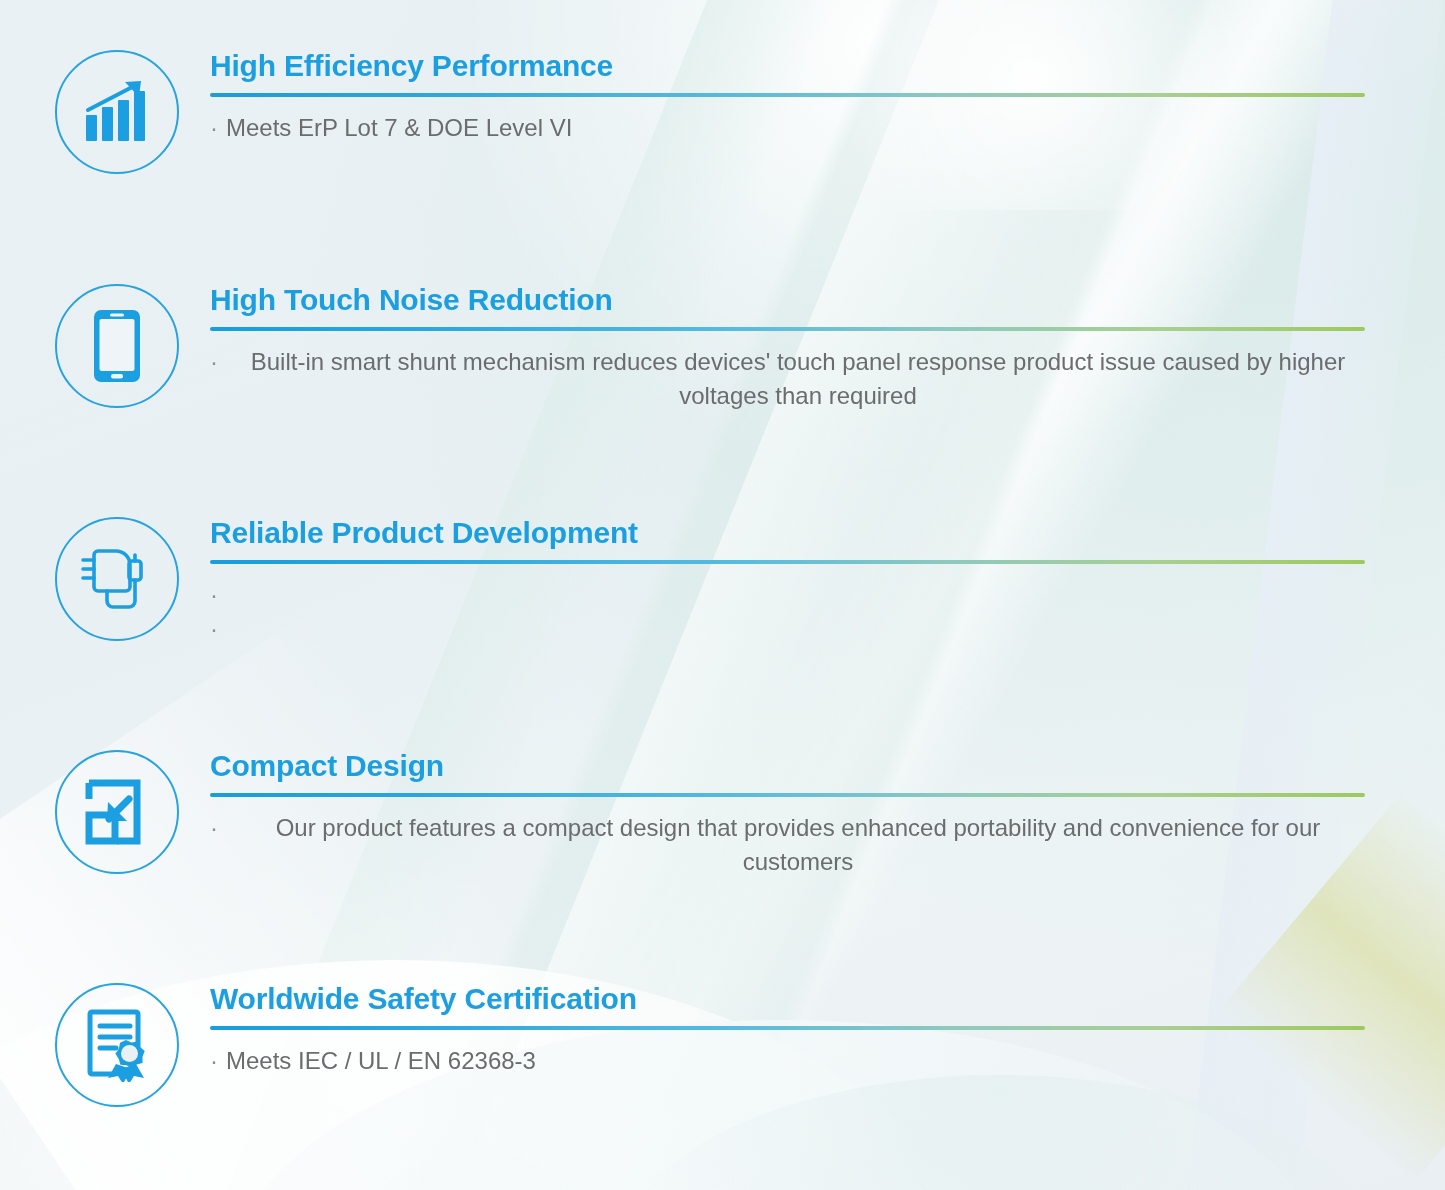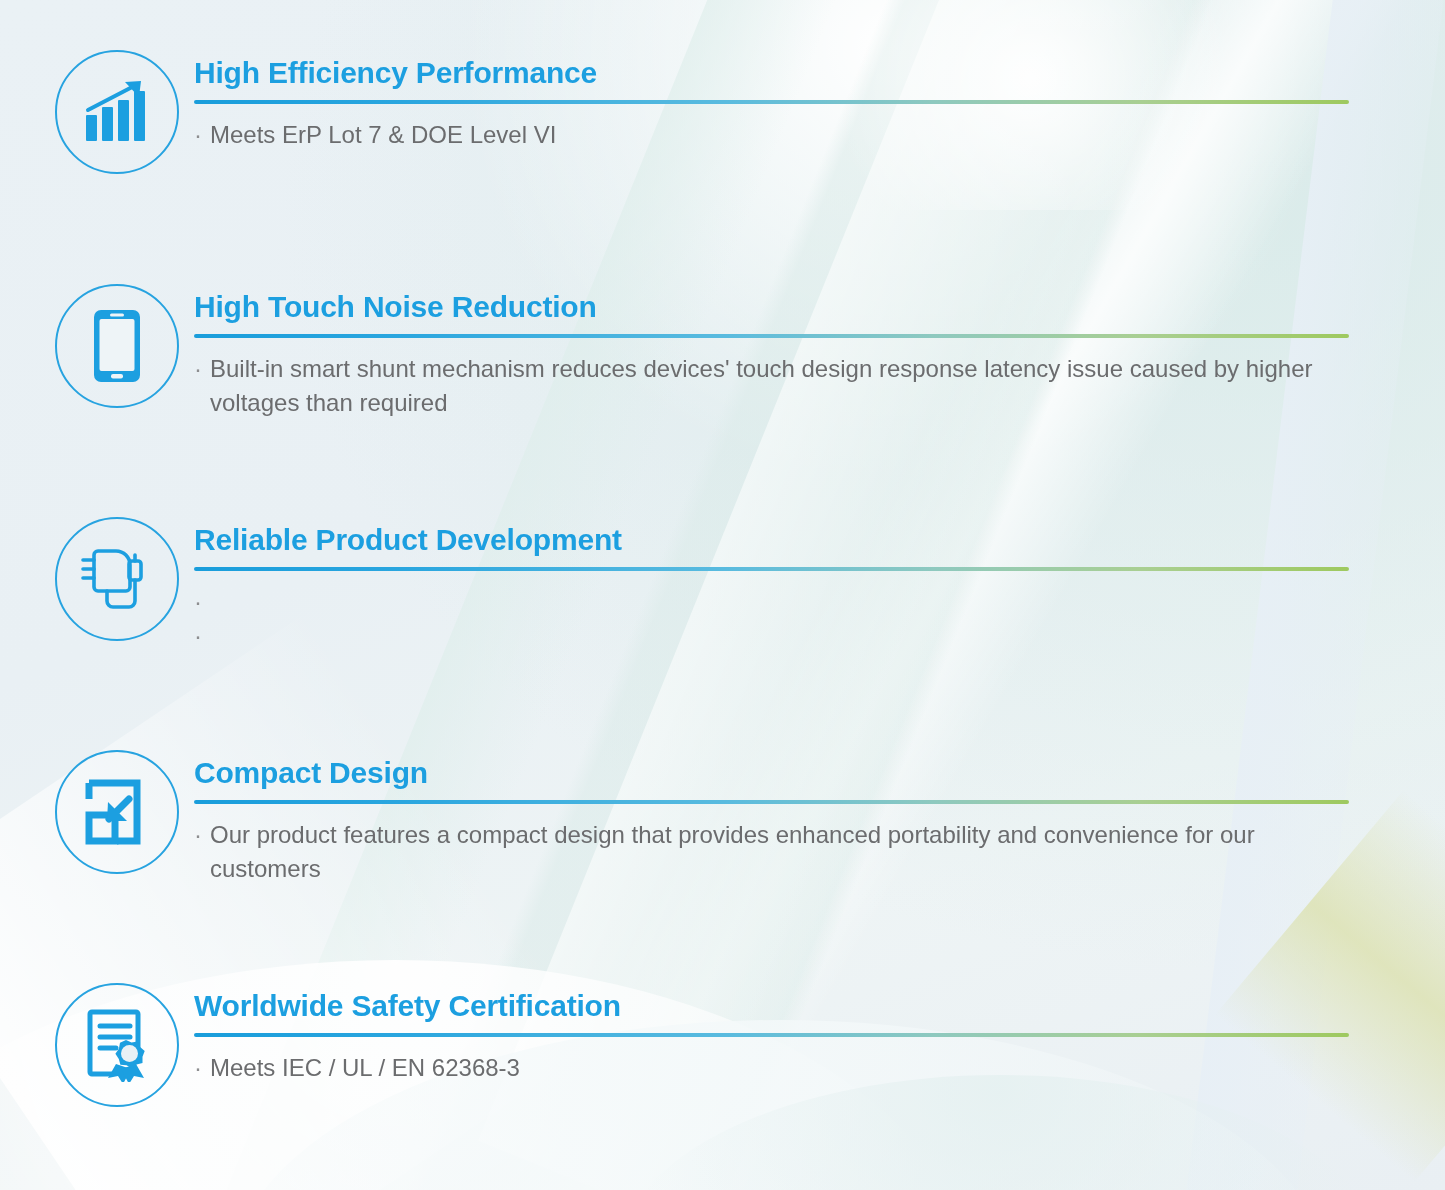--- a/index.html
+++ b/index.html
@@ -57,21 +57,21 @@
   .feature{position:absolute;left:0;width:1445px;}
   .icon-wrap{
     position:absolute;left:55px;top:0;
     width:124px;height:124px;
     border:2px solid #27a3e0;
     border-radius:50%;
     display:flex;align-items:center;justify-content:center;
     box-sizing:border-box;
   }
   .icon-wrap svg{display:block;}
-  .body-col{position:absolute;left:194px;top:0;width:1160px;margin-top:7px;}
+  .body-col{position:absolute;left:210px;top:0;width:1160px;}
   .f-title{
     color:#1c9fe0;
     font-size:30px;
     font-weight:bold;
     letter-spacing:-.2px;
     line-height:1.05;
     white-space:nowrap;
   }
   .rule{
     height:4px;width:1155px;margin-top:11px;
@@ -85,21 +85,21 @@
     line-height:1.44;
     display:flex;
     align-items:flex-start;
   }
   .line .dot{
     color:#8d8e90;
     margin-right:8px;
     flex:0 0 auto;
     line-height:1.44;
   }
-  .line .txt{display:block;}
+  .line .txt{display:block;text-align:center;}
 </style>
 </head>
 <body>
 
 <div id="page">
 
   <div class="bg-layer">
     <div class="topglow"></div>
     <div class="bg-band band1"></div>
     <div class="bg-band band2"></div>
@@ -146,21 +146,21 @@
           <rect x="18" y="5.5" width="14" height="3" rx="1.5" fill="#eef4f7"></rect>
           <rect x="19" y="66" width="12" height="4.5" rx="2" fill="#eef4f7"></rect>
         </svg>
       </div>
       <div class="body-col">
         <div class="f-title">High Touch Noise Reduction</div>
         <div class="rule"></div>
         <div class="lines">
           <div class="line">
             <span class="dot">·</span>
-            <span class="txt">Built-in smart shunt mechanism reduces devices' touch design response latency issue caused by higher voltages than required</span>
+            <span class="txt">Built-in smart shunt mechanism reduces devices' touch panel response product issue caused by higher voltages than required</span>
           </div>
         </div>
       </div>
     </div>
 
     <div class="feature" style="top:517px;">
       <div class="icon-wrap">
         <svg width="78" height="72" viewBox="0 0 78 72" fill="none" stroke="#1c9fe0" stroke-width="3.6" stroke-linecap="round" stroke-linejoin="round">
           <path d="M20 8 h18 a14 14 0 0 1 14 14 v22 a4 4 0 0 1 -4 4 h-28 a4 4 0 0 1 -4 -4 v-32 a4 4 0 0 1 4 -4 z"></path>
           <path d="M16 17 h-11"></path>

